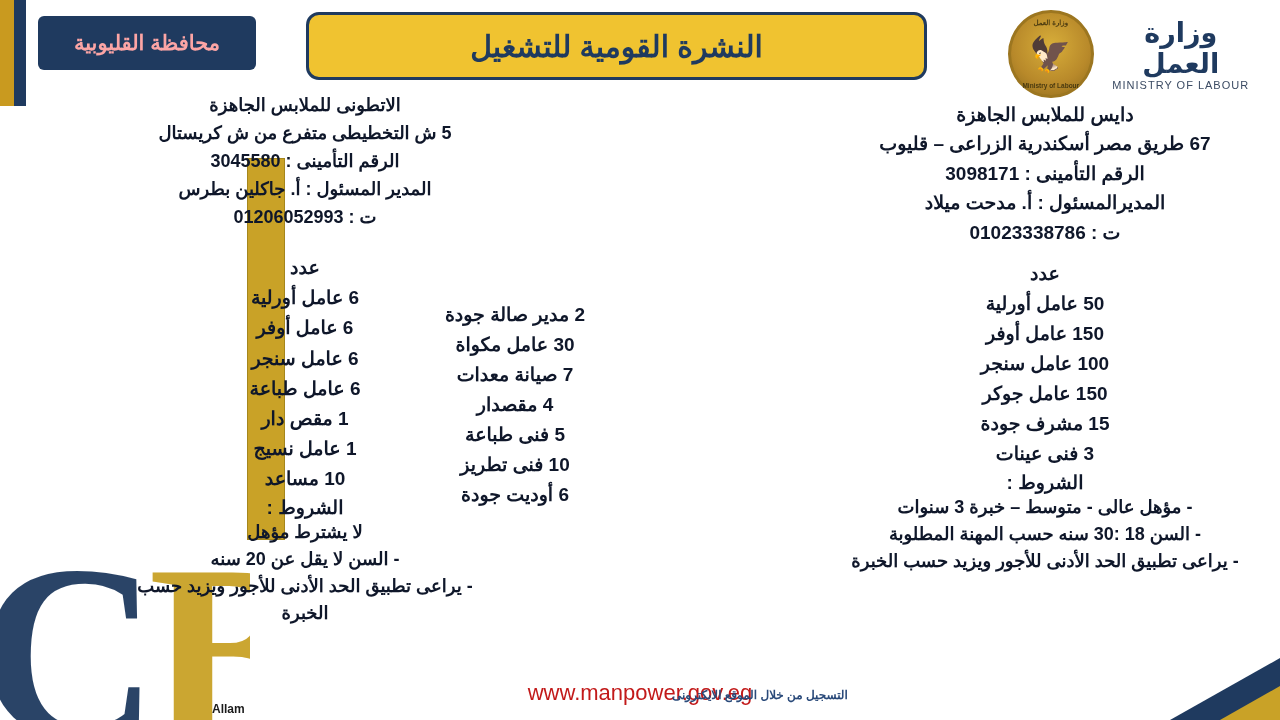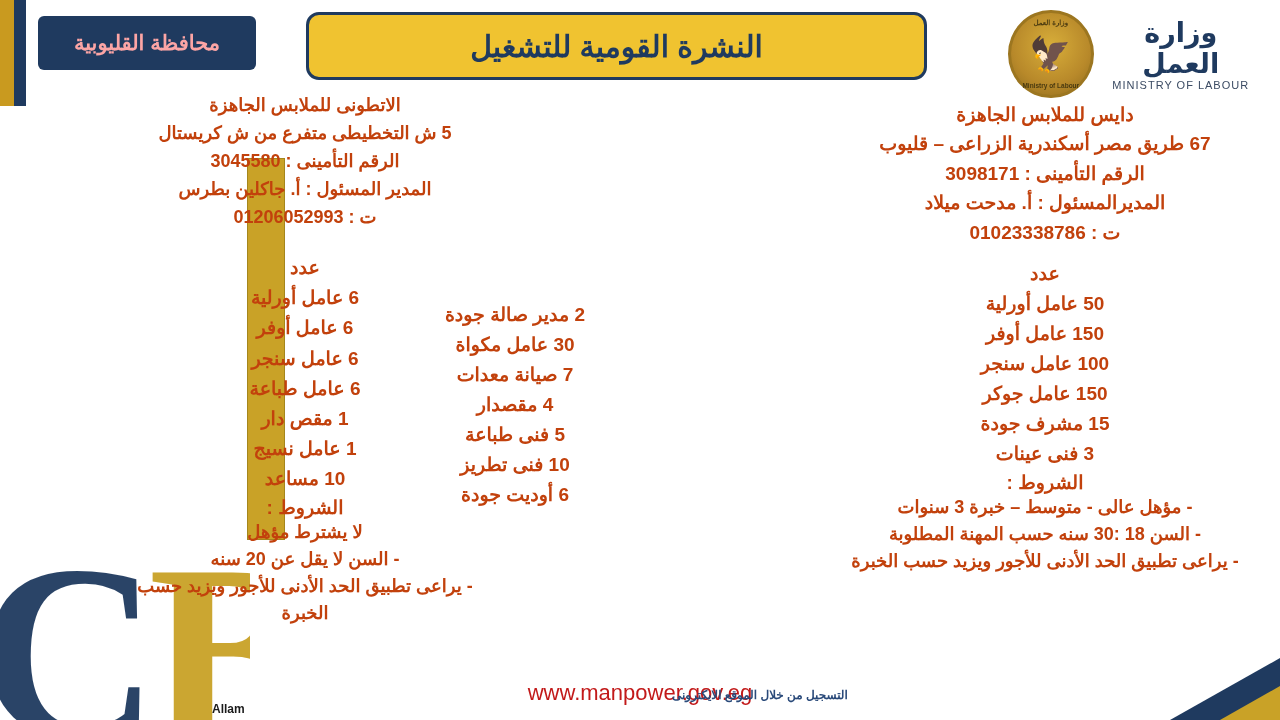--- a/index.html
+++ b/index.html
@@ -148,21 +148,21 @@
   .logo-seal .seal-bottom {
     position: absolute;
     bottom: 6px;
     font-size: 6.5px;
     font-weight: bold;
   }
 
   
   .col {
     position: absolute;
-    color: #c2410c;
+    color: #0f172a;
     text-align: center;
   }
   .col-right { right: 20px;  top: 100px; width: 430px; }
   .col-mid   { right: 600px; top: 100px; width: 330px; }
   .col-left  { left: 135px;  top: 92px;  width: 340px; }
 
   .company-block {
     font-size: 19px;
     font-weight: bold;
     line-height: 1.55;

